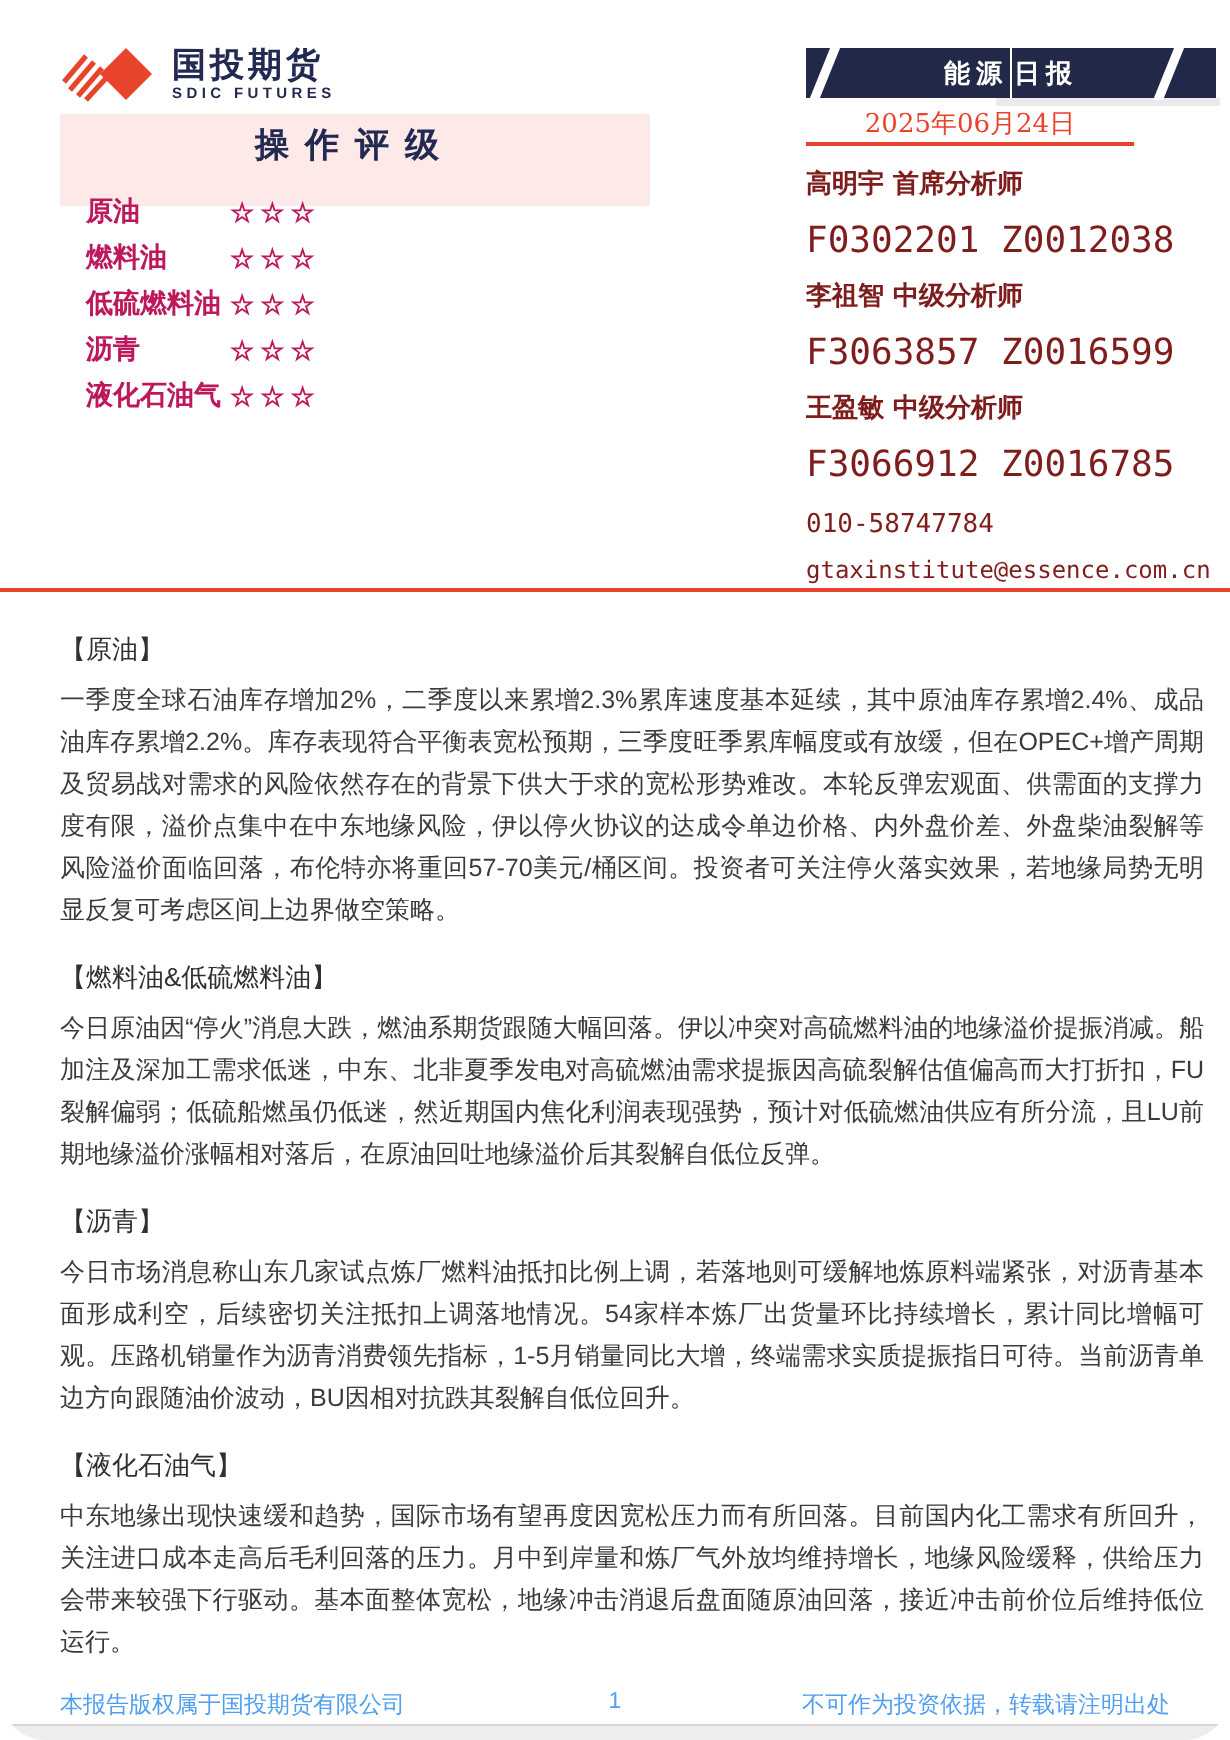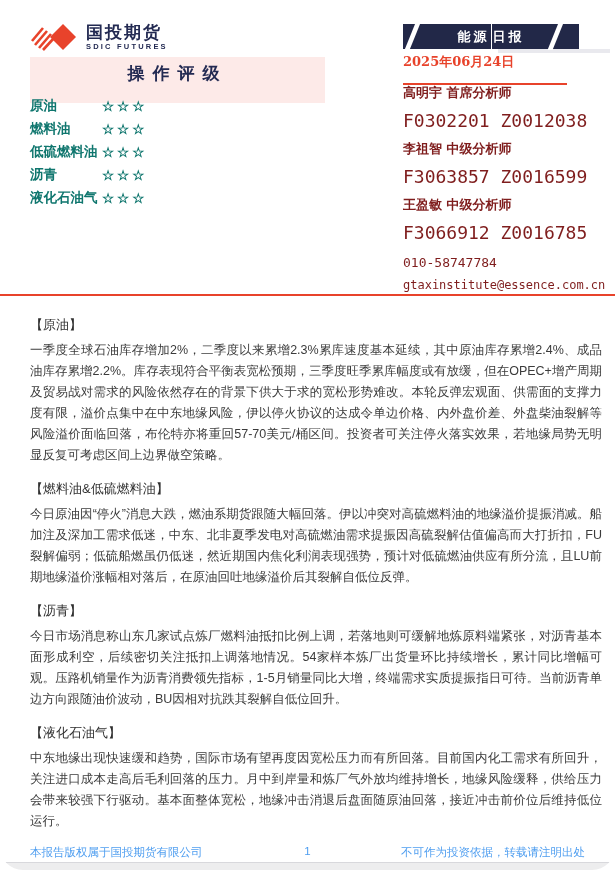--- a/index.html
+++ b/index.html
@@ -8,33 +8,33 @@
   #page { position:relative; width:615px; height:870px; background:#fff; overflow:hidden; margin:0 auto;border-radius:23px; }
 
   
   .logo { position:absolute; left:30px; top:20px; display:flex; align-items:center; }
   .logo-mark { width:50px; height:34px; }
   .logo-txt { margin-left:6px; display:flex; flex-direction:column; }
   .logo-cn { color:#232a52; font-weight:bold; font-size:17px; letter-spacing:2px; line-height:18px; }
   .logo-en { color:#232a52; font-weight:bold; font-size:7.5px; letter-spacing:2.2px; line-height:9px; }
 
   
-  .ribbon { position:absolute; left:403px; top:24px; width:176px; height:25px; background:#222848; }
+  .ribbon { position:absolute; left:403px; top:24px; width:205px; height:25px; background:#222848; }
   .ribbon .slash { position:absolute; top:-1px; bottom:-1px; width:5px; background:#fff; transform:skewX(-22deg); }
   .slash-left { left:7px; }
   .slash-right { right:21px; }
   .ribbon-shadow { position:absolute; left:95px; bottom:-4px; width:112px; height:4px; background:#e9e9ee; }
   .ribbon-text { position:absolute; inset:0; display:flex; align-items:center; justify-content:center; color:#fff; font-weight:bold; font-size:13px; letter-spacing:3px; font-family:"DejaVu Serif", serif; }
   .ribbon-sep { width:1px; align-self:stretch; background:#fff; margin:0 1px; }
-  .date-box { position:absolute; left:403px; top:53px; width:164px; text-align:left; color:#e8432b; font-weight:bold; font-size:13px; padding-bottom:12px; border-bottom:2px solid #e8432b; font-family:"DejaVu Serif", serif; }
+  .date-box { position:absolute; left:403px; top:53px; width:164px; text-align:center; color:#e8432b; font-weight:normal; font-size:13px; padding-bottom:0; border-bottom:2px solid #e8432b; font-family:"DejaVu Serif", serif; }
 
   
   .ratings-banner { position:absolute; left:30px; top:57px; width:295px; height:46px; background:#fdeae8; color:#232a52; font-weight:bold; font-size:17px; letter-spacing:8px; text-align:center; line-height:33px; font-family:"DejaVu Serif", serif; }
   .ratings-list { position:absolute; left:30px; top:94px; width:300px; }
-  .rating-row { display:flex; align-items:center; height:23px; color:#0f766e; }
+  .rating-row { display:flex; align-items:center; height:23px; color:#be185d;margin-left:13px; }
   .rating-label { font-weight:bold; font-size:13.5px; min-width:72px; font-family:"DejaVu Serif", serif; }
   .rating-stars { font-size:13.5px; letter-spacing:3px; font-weight:bold; }
 
   
   .analysts { position:absolute; left:403px; top:84px; width:205px; color:#7f1d1d; }
   .analyst-name { font-weight:bold; font-size:13px; line-height:18px; margin-bottom:10px; font-family:"DejaVu Serif", serif; }
   .analyst-codes { font-size:18px; line-height:18px; margin-bottom:10px; font-family:"DejaVu Sans Mono", monospace; }
   .contact { margin-top:12px; }
   .contact-phone { font-size:13px; line-height:18px; margin-bottom:5px; font-family:"DejaVu Sans Mono", monospace; }
   .contact-email { font-size:12px; line-height:16px; font-family:"DejaVu Sans Mono", monospace; }

